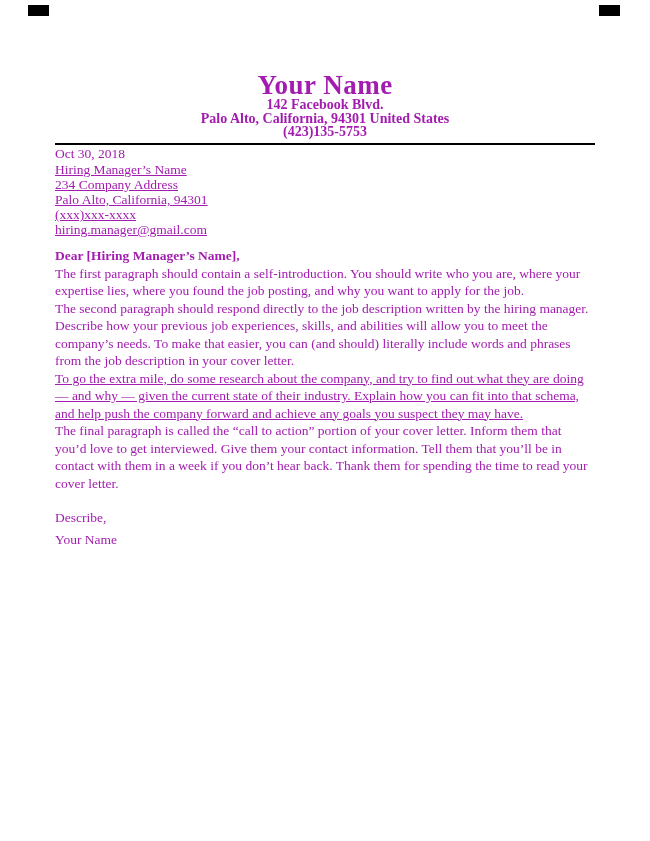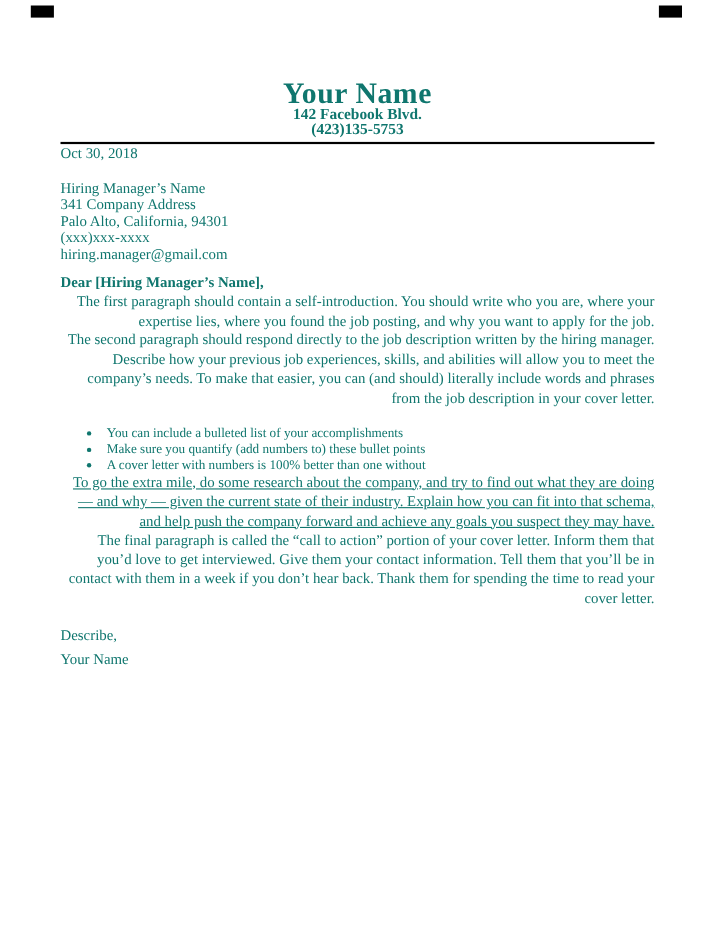--- a/index.html
+++ b/index.html
@@ -5,21 +5,21 @@
   html, body {
     margin: 0;
     padding: 0;
     background: #ffffff;
   }
   .page {
     position: relative;
     width: 650px;
     height: 841px;
     background: #ffffff;
-    color: #0f766e;
+    color: #a21caf;
     font-family: "Liberation Serif", serif;
     overflow: hidden;
   }
   .corner-mark {
     position: absolute;
     top: 5px;
     width: 21px;
     height: 11px;
     background: #000000;
   }
@@ -45,23 +45,23 @@
     border: none;
     border-top: 2px solid #000000;
     height: 0;
   }
   .content {
     margin: 0 55px;
     font-size: 13.5px;
     line-height: 17.5px;
   }
   .date { }
-  .recipient { margin-top: 14px; line-height: 15px; }
+  .recipient { line-height: 15px; text-decoration: underline; }
   .salutation { margin-top: 10px; font-weight: bold; }
-  p.para { margin: 0; text-align: right; }
+  p.para { margin: 0; }
   .p1 { margin-top: 16px; }
   .p2 { margin-top: 22px; }
   .p3 { margin-top: 13px; text-decoration: underline; }
   .p4 { margin-top: 22px; }
   ul.bullets {
     margin: 16px 0 0 0;
     padding: 0 0 0 38px;
     font-size: 12px;
     line-height: 14.5px;
   }
@@ -74,49 +74,45 @@
 
 <div class="page">
 
   <div class="corner-mark left"></div>
   <div class="corner-mark right"></div>
 
   <header>
     <h1 class="sender-name">Your Name</h1>
     <div class="contact">
       <div>142 Facebook Blvd.</div>
+      <div>Palo Alto, California, 94301 United States</div>
       <div>(423)135-5753</div>
     </div>
   </header>
 
   <hr class="rule">
 
   <main class="content">
 
     <div class="date">Oct 30, 2018</div>
 
     <div class="recipient">
       <div>Hiring Manager’s Name</div>
-      <div>341 Company Address</div>
+      <div>234 Company Address</div>
       <div>Palo Alto, California, 94301</div>
       <div>(xxx)xxx-xxxx</div>
       <div>hiring.manager@gmail.com</div>
     </div>
 
     <div class="salutation">Dear [Hiring Manager’s Name],</div>
 
     <p class="para p1">The first paragraph should contain a self-introduction. You should write who you are, where your expertise lies, where you found the job posting, and why you want to apply for the job.</p>
 
     <p class="para p2">The second paragraph should respond directly to the job description written by the hiring manager. Describe how your previous job experiences, skills, and abilities will allow you to meet the company’s needs. To make that easier, you can (and should) literally include words and phrases from the job description in your cover letter.</p>
 
-    <ul class="bullets">
-      <li>You can include a bulleted list of your accomplishments</li>
-      <li>Make sure you quantify (add numbers to) these bullet points</li>
-      <li>A cover letter with numbers is 100% better than one without</li>
-    </ul>
 
     <p class="para p3">To go the extra mile, do some research about the company, and try to find out what they are doing — and why — given the current state of their industry. Explain how you can fit into that schema, and help push the company forward and achieve any goals you suspect they may have.</p>
 
     <p class="para p4">The final paragraph is called the “call to action” portion of your cover letter. Inform them that you’d love to get interviewed. Give them your contact information. Tell them that you’ll be in contact with them in a week if you don’t hear back. Thank them for spending the time to read your cover letter.</p>
 
     <div class="closing">Describe,</div>
     <div class="signature">Your Name</div>
 
   </main>
 

